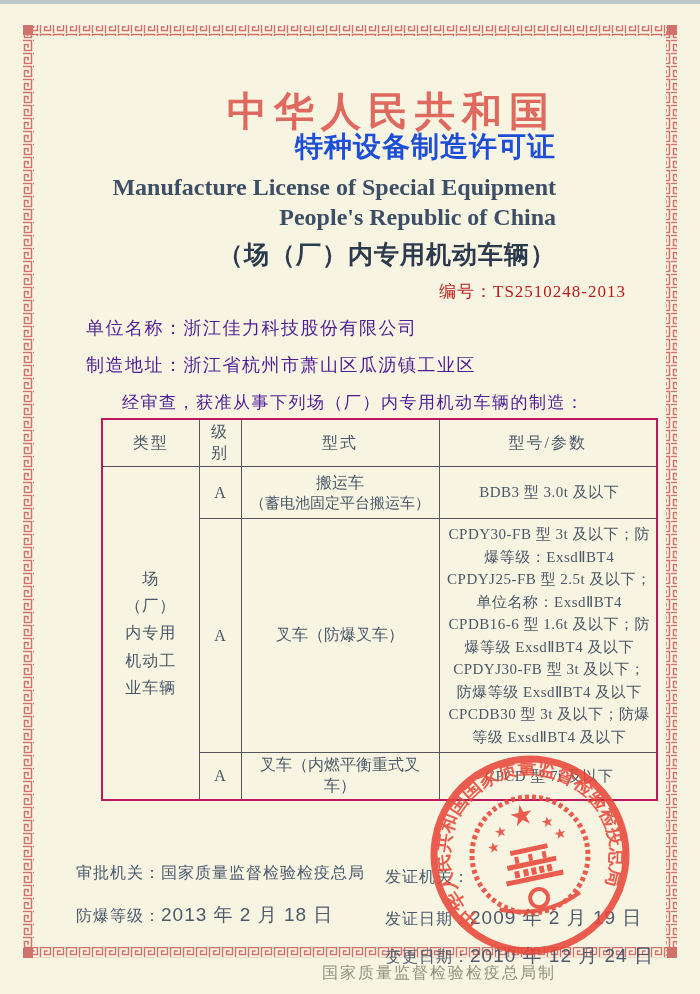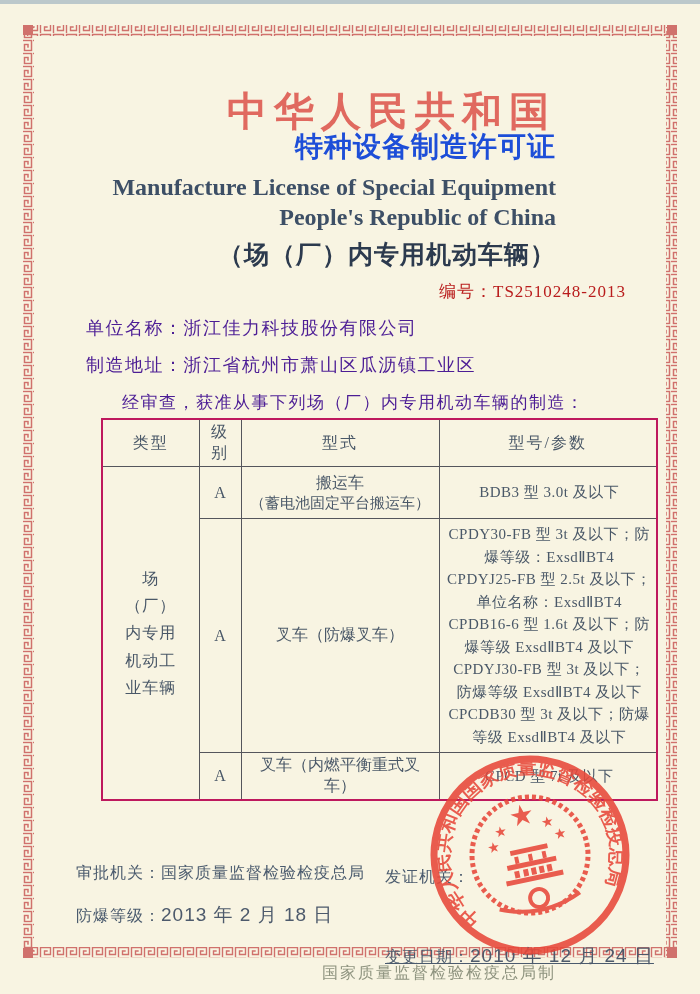--- a/index.html
+++ b/index.html
@@ -38,21 +38,21 @@
   .models-cell{text-align:right;padding:4px 4px 4px 7px !important;}
   .model-line{font-size:15px;line-height:1.5;letter-spacing:0.5px;}
   .type-sub{font-size:15px;}
   .cat-cell{letter-spacing:1px;line-height:1.7;padding:0 22px !important;}
 
   .bottom-label{font-size:16px;color:#4b5b6e;letter-spacing:1px;margin-top:48px;}
   .approve-line{left:76px;top:815px;}
   .valid-line{left:76px;top:854px;}
   .issuer-line{left:385px;top:819px;}
   .issue-line{left:385px;top:857px;}
-  .change-line{left:385px;top:895px;text-decoration:underline;}
+  .change-line{left:385px;top:895px;}
   .date-val{font-family:"Liberation Sans",sans-serif;font-size:19px;color:#4d5a6c;}
 
   .seal{position:absolute;left:427px;top:752px;opacity:0.88;}
 
   .footer-line{top:963px;font-size:16px;color:#8e937f;letter-spacing:2px;}
 </style>
 </head>
 <body>
 
 <div class="page">
@@ -144,20 +144,23 @@
 
   <div class="abs bottom-label approve-line">
     <span>审批机关：</span><span>国家质量监督检验检疫总局</span>
   </div>
   <div class="abs bottom-label valid-line">
     <span>防爆等级：</span><span class="date-val">2013 年 2 月 18 日</span>
   </div>
   <div class="abs bottom-label issuer-line">
     <span>发证机关：</span>
   </div>
+  <div class="abs bottom-label issue-line">
+    <span>发证日期：</span><span class="date-val">2009 年 2 月 19 日</span>
+  </div>
   <div class="abs bottom-label change-line">
     <span>变更日期：</span><span class="date-val">2010 年 12 月 24 日</span>
   </div>
 
   <svg class="seal" width="206" height="206" viewBox="0 0 206 206">
     <g transform="rotate(-12 103 103)">
       <circle cx="103" cy="103" r="96" fill="none" stroke="#e8483a" stroke-width="7"></circle>
       <path id="sealArc" d="M 41,155 A 81,81 0 1 1 165,155" fill="none"></path>
       <text font-size="19" font-weight="bold" fill="#e8483a" font-family="Liberation Sans, sans-serif">
         <textPath href="#sealArc" startOffset="0" textLength="358" lengthAdjust="spacingAndGlyphs">中华人民共和国国家质量监督检验检疫总局</textPath>

